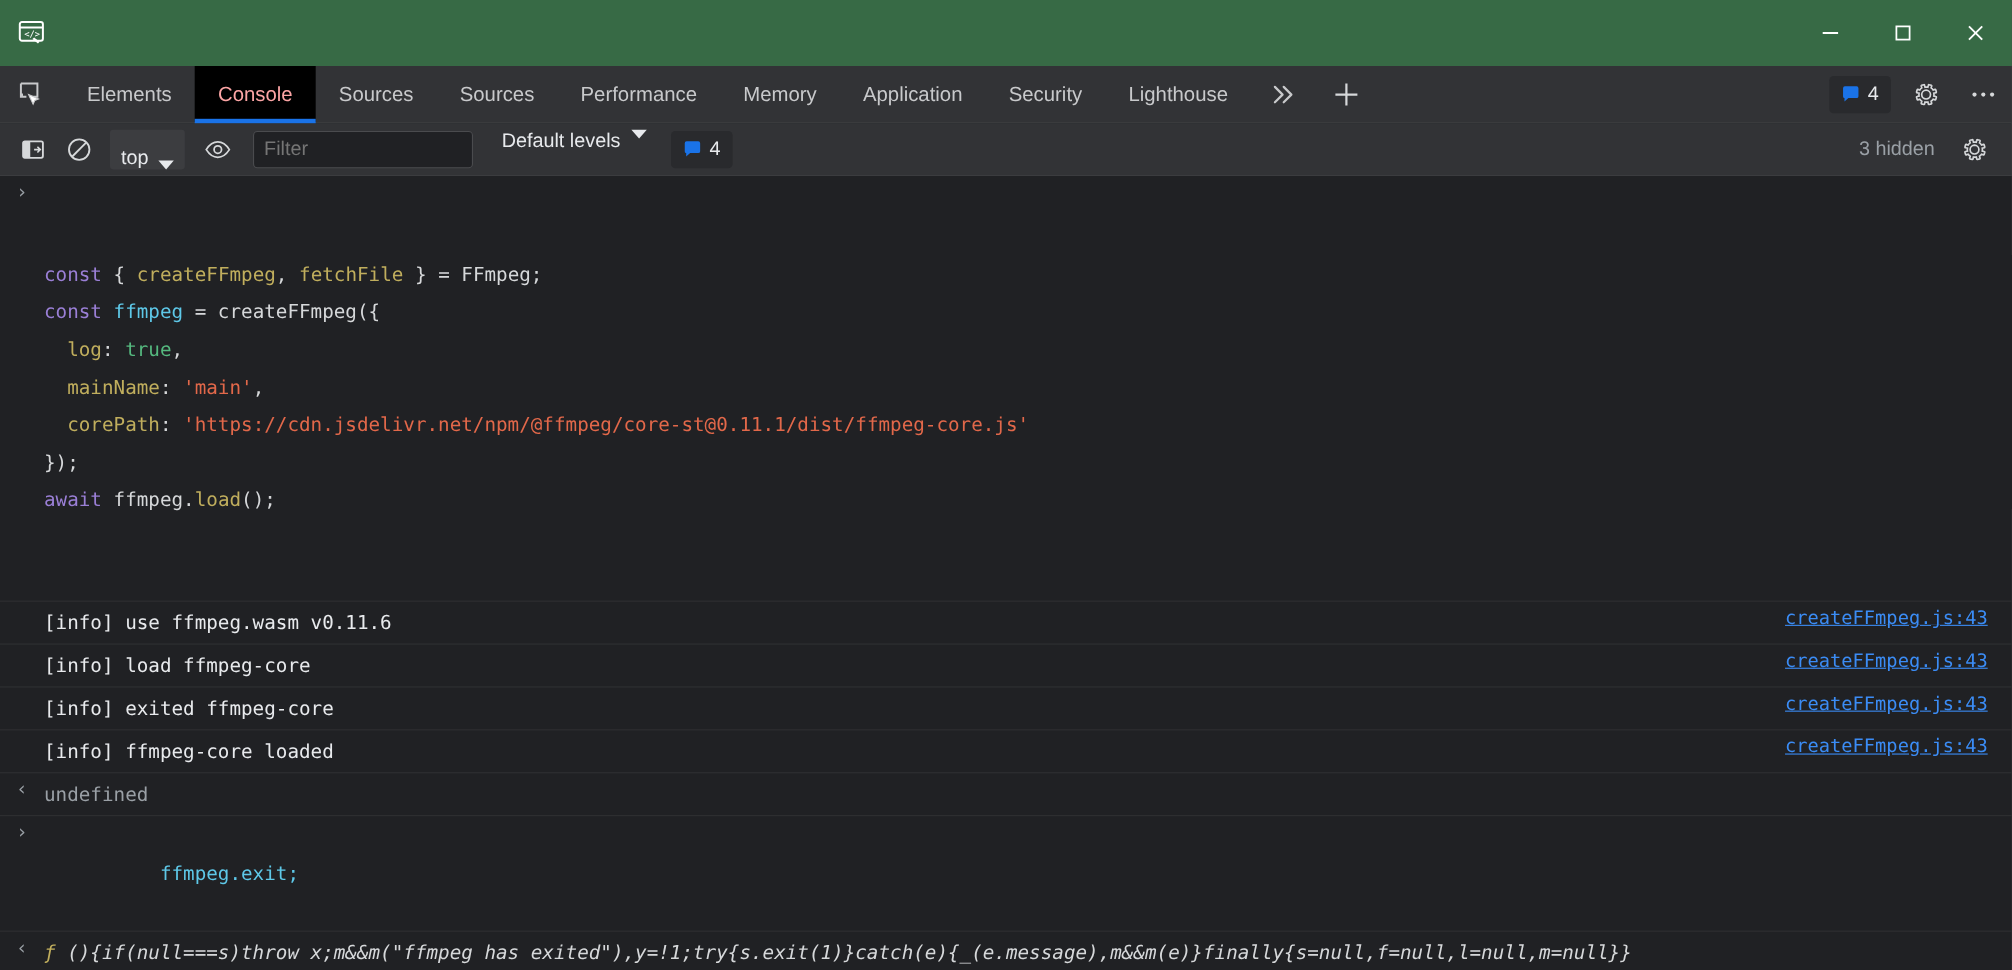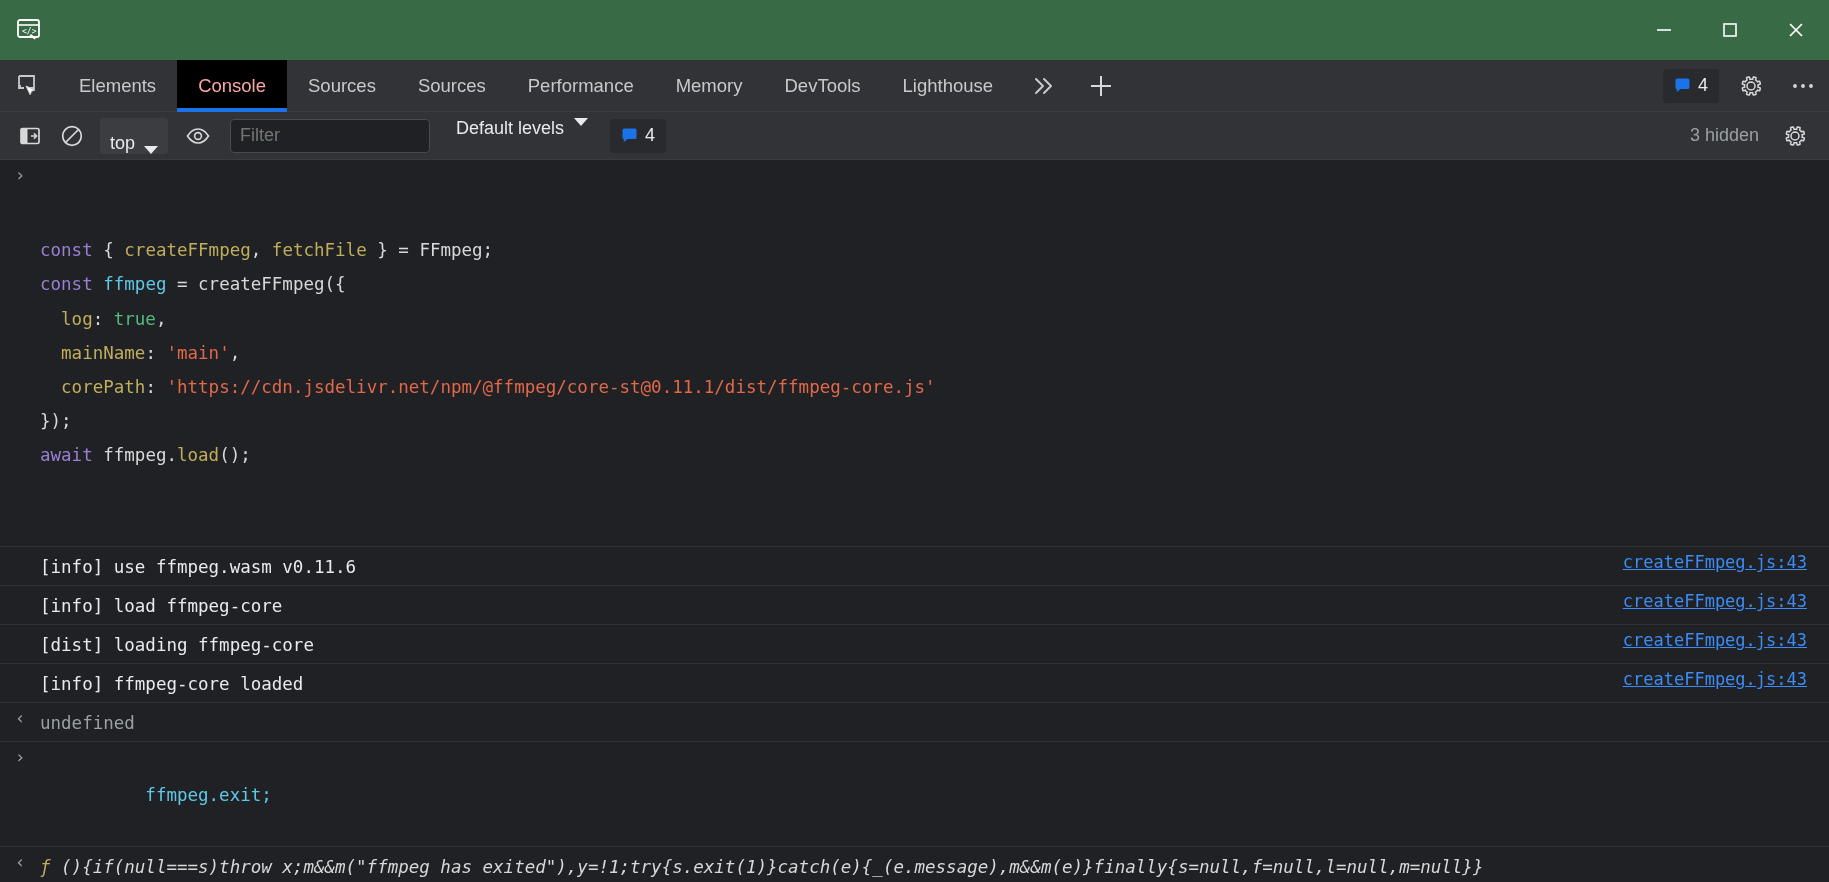--- a/index.html
+++ b/index.html
@@ -294,21 +294,24 @@
       <div class="tab">
           <span>Sources</span>
         </div>
       <div class="tab">
           <span>Performance</span>
         </div>
       <div class="tab">
           <span>Memory</span>
         </div>
       <div class="tab">
-          <span>DevTools</span>
+          <span>Application</span>
+        </div>
+      <div class="tab">
+          <span>Security</span>
         </div>
       <div class="tab">
           <span>Lighthouse</span>
         </div>
     </div>
 
     <div class="tab-more">
       <svg width="26" height="26" viewBox="0 0 26 26">
         <path d="M6 6 l7 7 l-7 7" fill="none" stroke="#c8c9cb" stroke-width="2" stroke-linecap="round" stroke-linejoin="round"></path>
         <path d="M14 6 l7 7 l-7 7" fill="none" stroke="#c8c9cb" stroke-width="2" stroke-linecap="round" stroke-linejoin="round"></path>
@@ -412,21 +415,21 @@
             <div class="row-content info-text">[info] use ffmpeg.wasm v0.11.6</div>
             <a class="row-src">createFFmpeg.js:43</a>
           </div>
           <div class="console-row">
             <div class="gutter"></div>
             <div class="row-content info-text">[info] load ffmpeg-core</div>
             <a class="row-src">createFFmpeg.js:43</a>
           </div>
           <div class="console-row">
             <div class="gutter"></div>
-            <div class="row-content info-text">[dist] loading ffmpeg-core</div>
+            <div class="row-content info-text">[info] exited ffmpeg-core</div>
             <a class="row-src">createFFmpeg.js:43</a>
           </div>
           <div class="console-row">
             <div class="gutter"></div>
             <div class="row-content info-text">[info] ffmpeg-core loaded</div>
             <a class="row-src">createFFmpeg.js:43</a>
           </div>
         </div>
 
       <div class="console-row">

